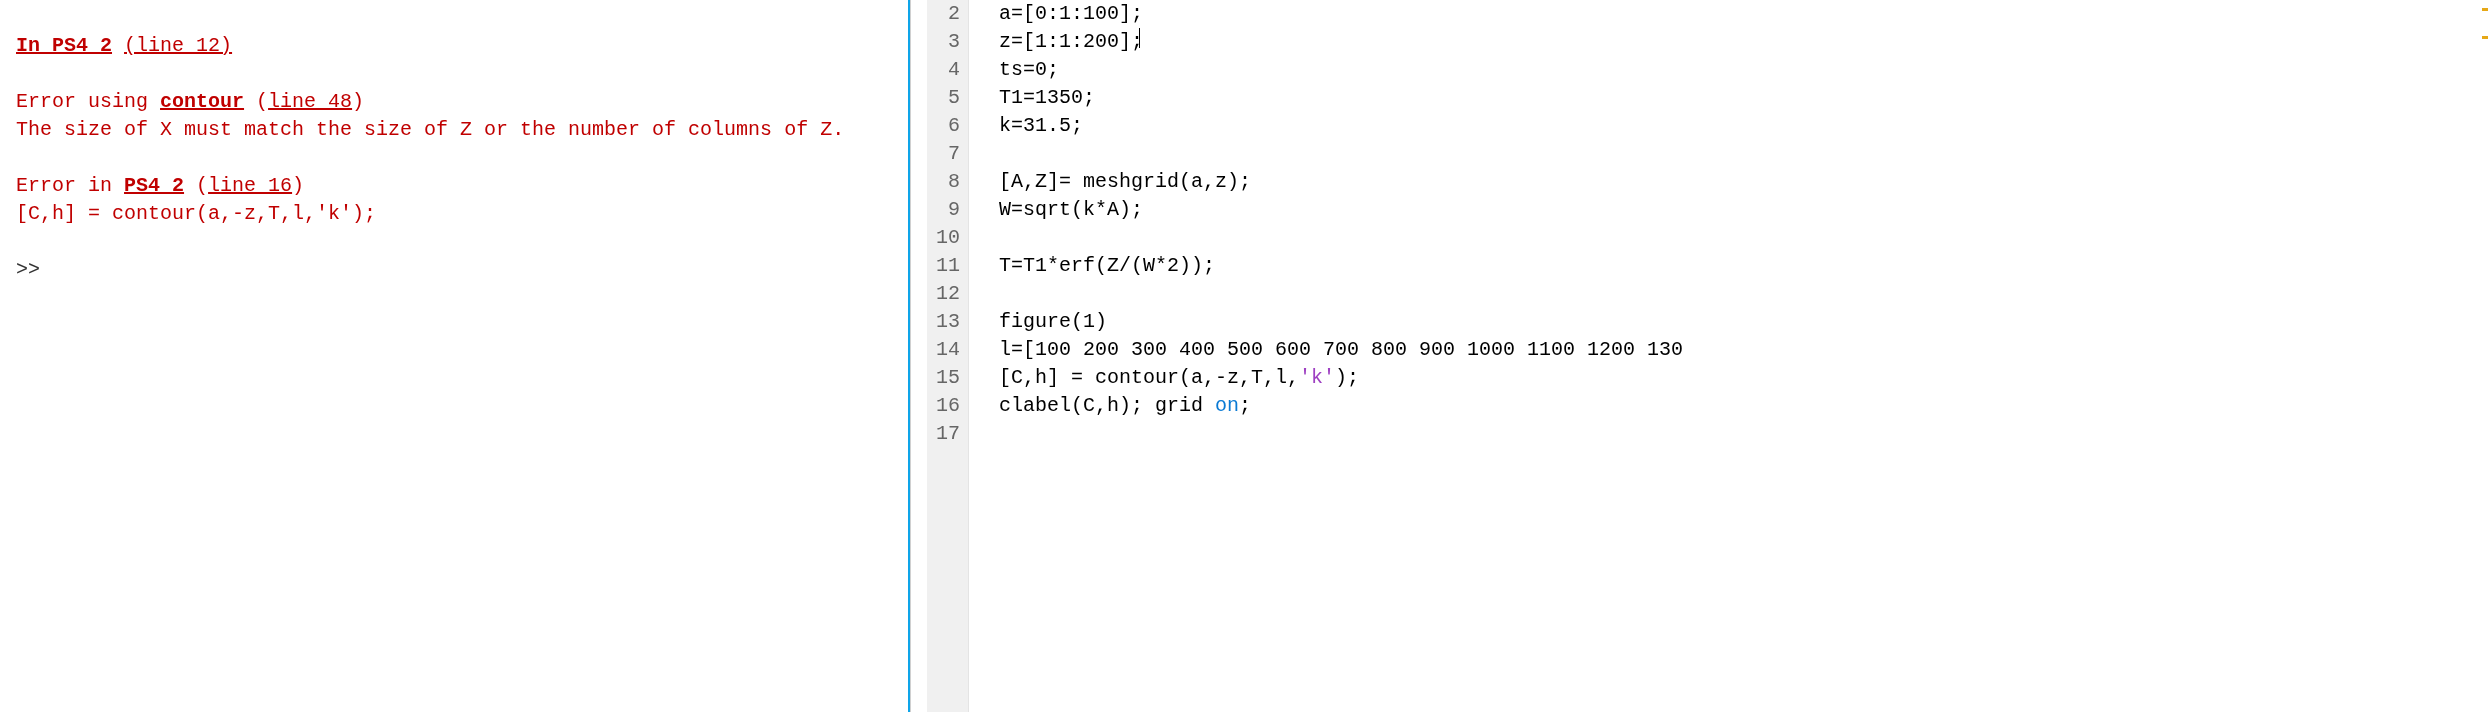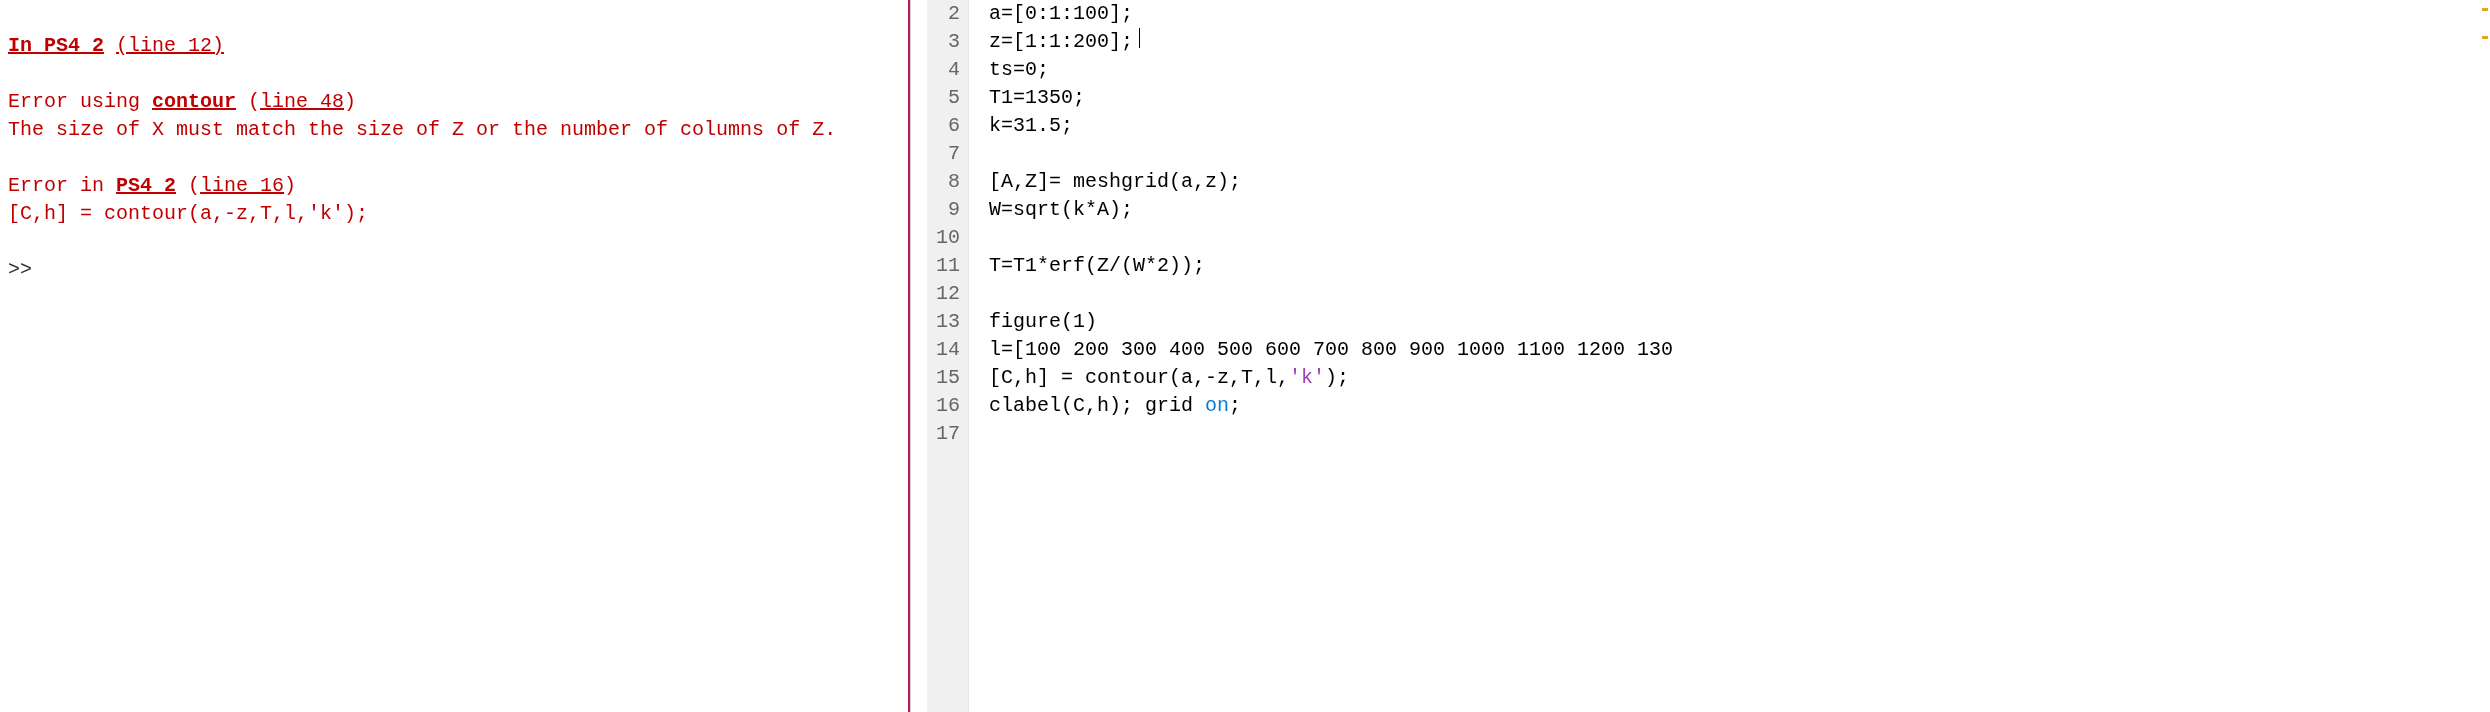--- a/index.html
+++ b/index.html
@@ -7,24 +7,24 @@
       font-family: 'Consolas', 'Courier New', monospace;
       font-size: 20px;
       background: #fff;
       display: flex;
       width: 2490px;
       height: 712px;
       overflow: hidden;
     }
     .command-window {
       flex: 0 0 910px;
-      padding: 4px 8px;
+      padding: 4px 16px;
       white-space: pre;
       line-height: 1.4;
-      border-right: 2px solid #be185d;
+      border-right: 2px solid #0ea5e9;
       overflow: hidden;
     }
     .err-text { color: #c00000; }
     .err-link { color: #c00000; text-decoration: underline; font-weight: bold; cursor: pointer; }
     .err-linkline { color: #c00000; text-decoration: underline; cursor: pointer; }
     .prompt { color: #333; }
     .editor {
       flex: 1;
       display: flex;
       background: #fff;
@@ -36,21 +36,21 @@
       color: #666;
       text-align: right;
       padding: 0 8px 0 0;
       line-height: 1.4;
       font-family: inherit;
       white-space: pre;
       border-right: 1px solid #e4e4e4;
     }
     .code {
       flex: 1;
-      padding-left: 20px;
+      padding-left: 30px;
       line-height: 1.4;
       white-space: pre;
       color: #000;
       position: relative;
     }
     .k-str { color: #9e40c2; }
     .k-kw { color: #0a7ad4; }
     .caret {
       position: absolute;
       width: 1px;

